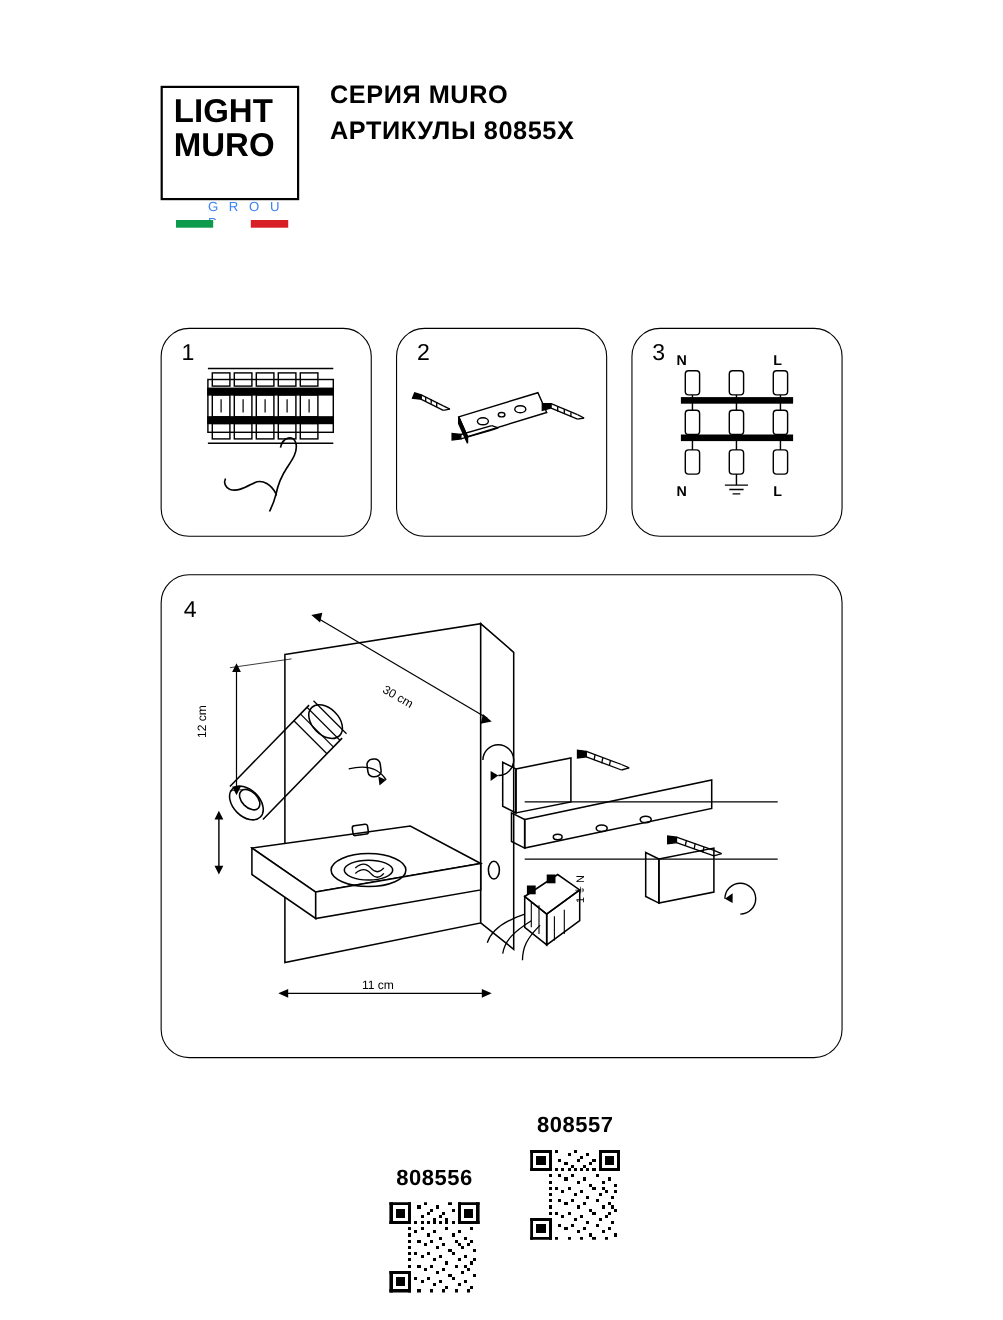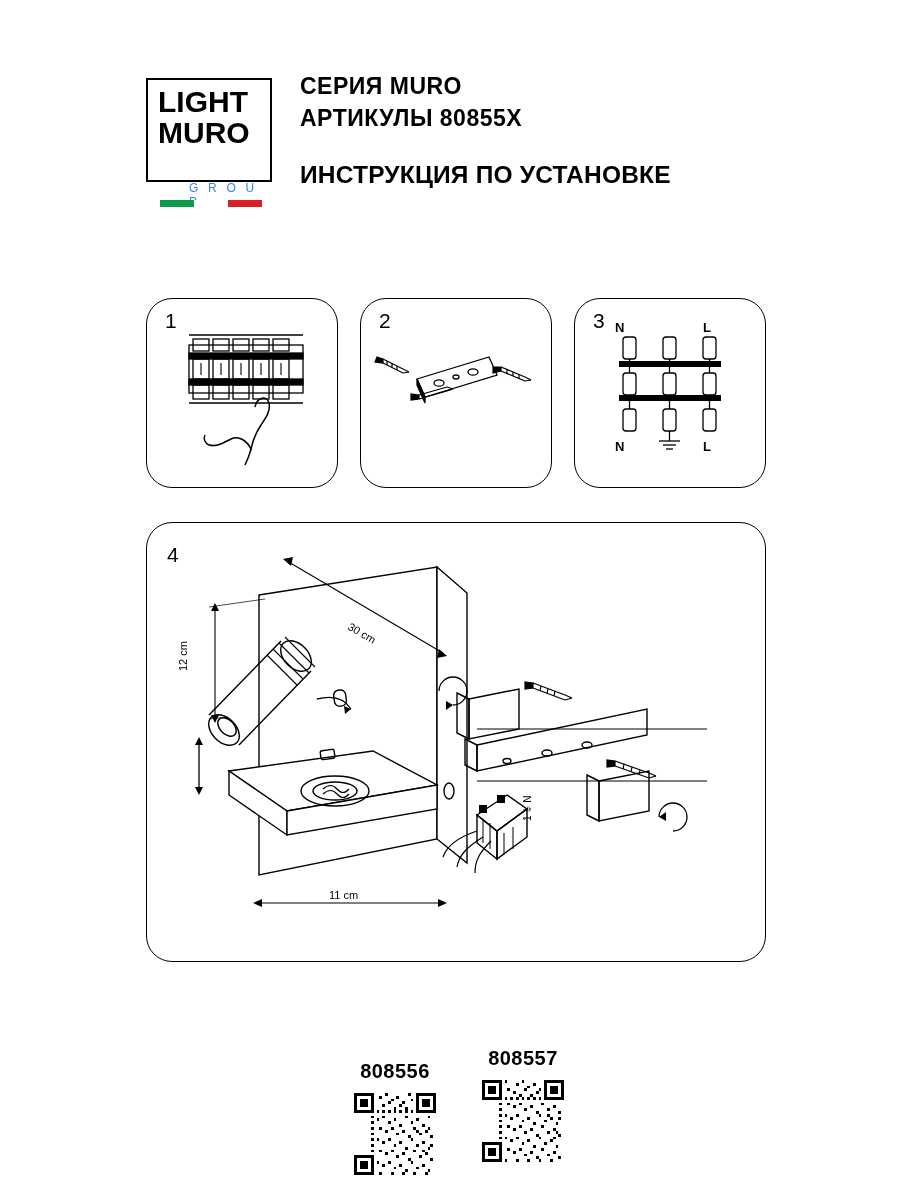--- a/index.html
+++ b/index.html
@@ -114,21 +114,21 @@
   .panel svg { position: absolute; left: 0; top: 0; }
 
   
   .qr-block {
     position: absolute;
     top: 1012px;
     width: 130px;
     text-align: center;
   }
   #qr-left { left: 330px; margin-top: 48px; }
-  #qr-right { left: 458px; margin-top: 35px; }
+  #qr-right { left: 458px; }
   .qr-code-label {
     font-size: 20px;
     font-weight: bold;
     letter-spacing: 0.5px;
     margin-bottom: 10px;
   }
   .qr-img {
     width: 82px;
     height: 82px;
     margin: 0 auto;
@@ -159,21 +159,20 @@
     <div class="logo-flag">
       <i class="flag-g"></i>
         <i class="flag-w"></i>
         <i class="flag-r"></i>
     </div>
   </div>
 
   <div class="head-lines">
     <div class="l1">СЕРИЯ MURO</div>
     <div class="l2">АРТИКУЛЫ 80855X</div>
-    <div class="l3">ИНСТРУКЦИЯ ПО УСТАНОВКЕ</div>
   </div>
 </div>
 
 <div class="panel" id="panel1">
   <div class="num">1</div>
   <svg width="192" height="190" viewBox="0 0 192 190">
     <g fill="none" stroke="#000" stroke-width="1.3">
 
       <rect x="42" y="46" width="114" height="48"></rect>
       <rect x="42" y="54" width="114" height="6" fill="#000"></rect>

